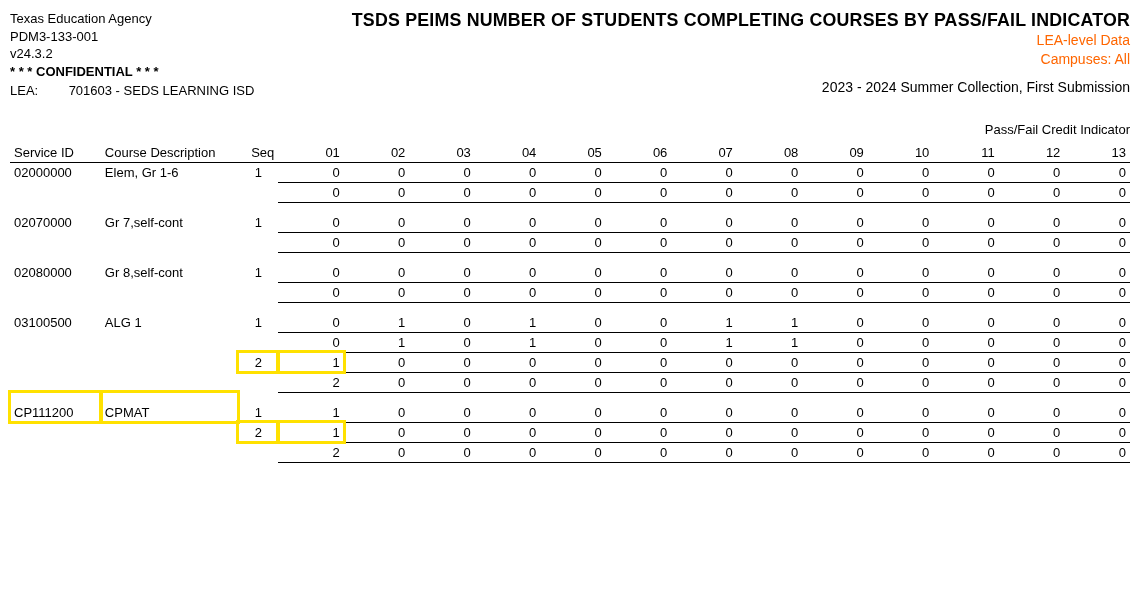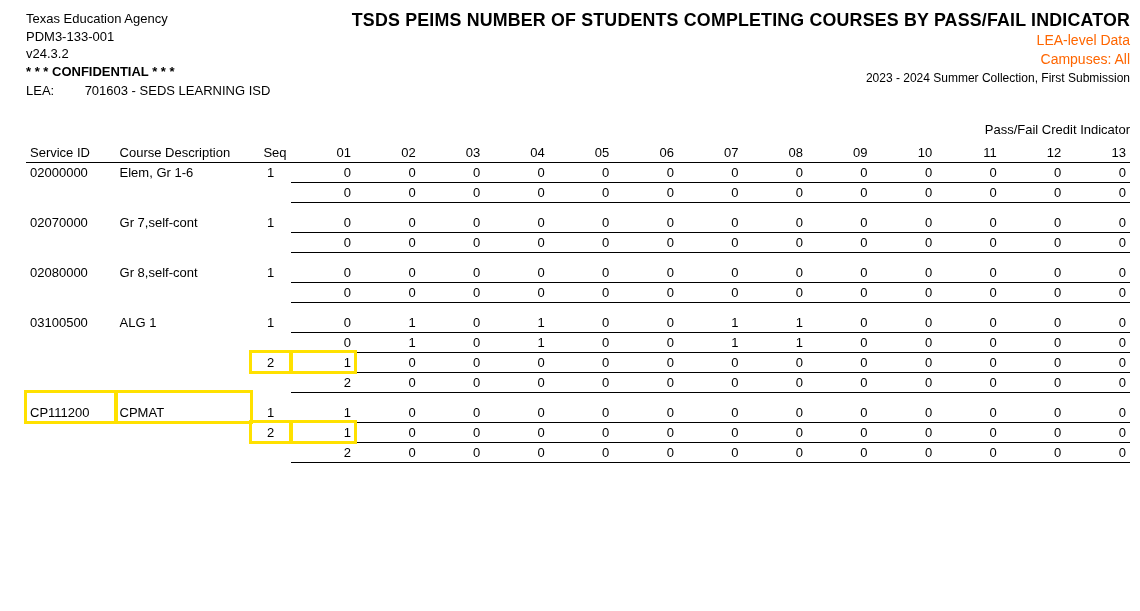--- a/index.html
+++ b/index.html
@@ -1,22 +1,22 @@
 <!DOCTYPE html>
 <html><head>
 <meta charset="utf-8">
 <style>
   html,body{margin:0;padding:0;font-family:Arial,Helvetica,sans-serif;font-size:13px;color:#000;background:#fff}
-  .page{width:1140px;padding:10px 10px 0 26px;box-sizing:border-box}
+  .page{width:1140px;padding:10px 10px 0 10px;box-sizing:border-box}
   .header{display:flex}
   .hdr-left{width:270px;font-size:13px;line-height:1.35}
   .hdr-center{flex:1;text-align:right}
   .hdr-center h1{margin:0;font-size:17.8px;font-weight:bold;letter-spacing:.2px}
   .hdr-center .orange{color:#ff6600;font-size:14px;line-height:1.35}
-  .hdr-center .coll{font-size:12px;margin-top:2px}
+  .hdr-center .coll{font-size:14px;margin-top:10px}
   .lea-line{margin-top:2px}
   .lea-line .lea-lbl{display:inline-block;width:55px}
   .conf{font-weight:bold}
 
   .table-wrap{margin-top:22px}
   .table-title{text-align:right;font-size:13px;margin-left:520px;margin-bottom:6px}
   table{border-collapse:collapse;width:100%;table-layout:fixed}
   th,td{padding:2px 4px;font-size:13px;text-align:right;white-space:nowrap}
   th{border-bottom:1px solid #000;font-weight:normal}
   th.left,td.left{text-align:left}

